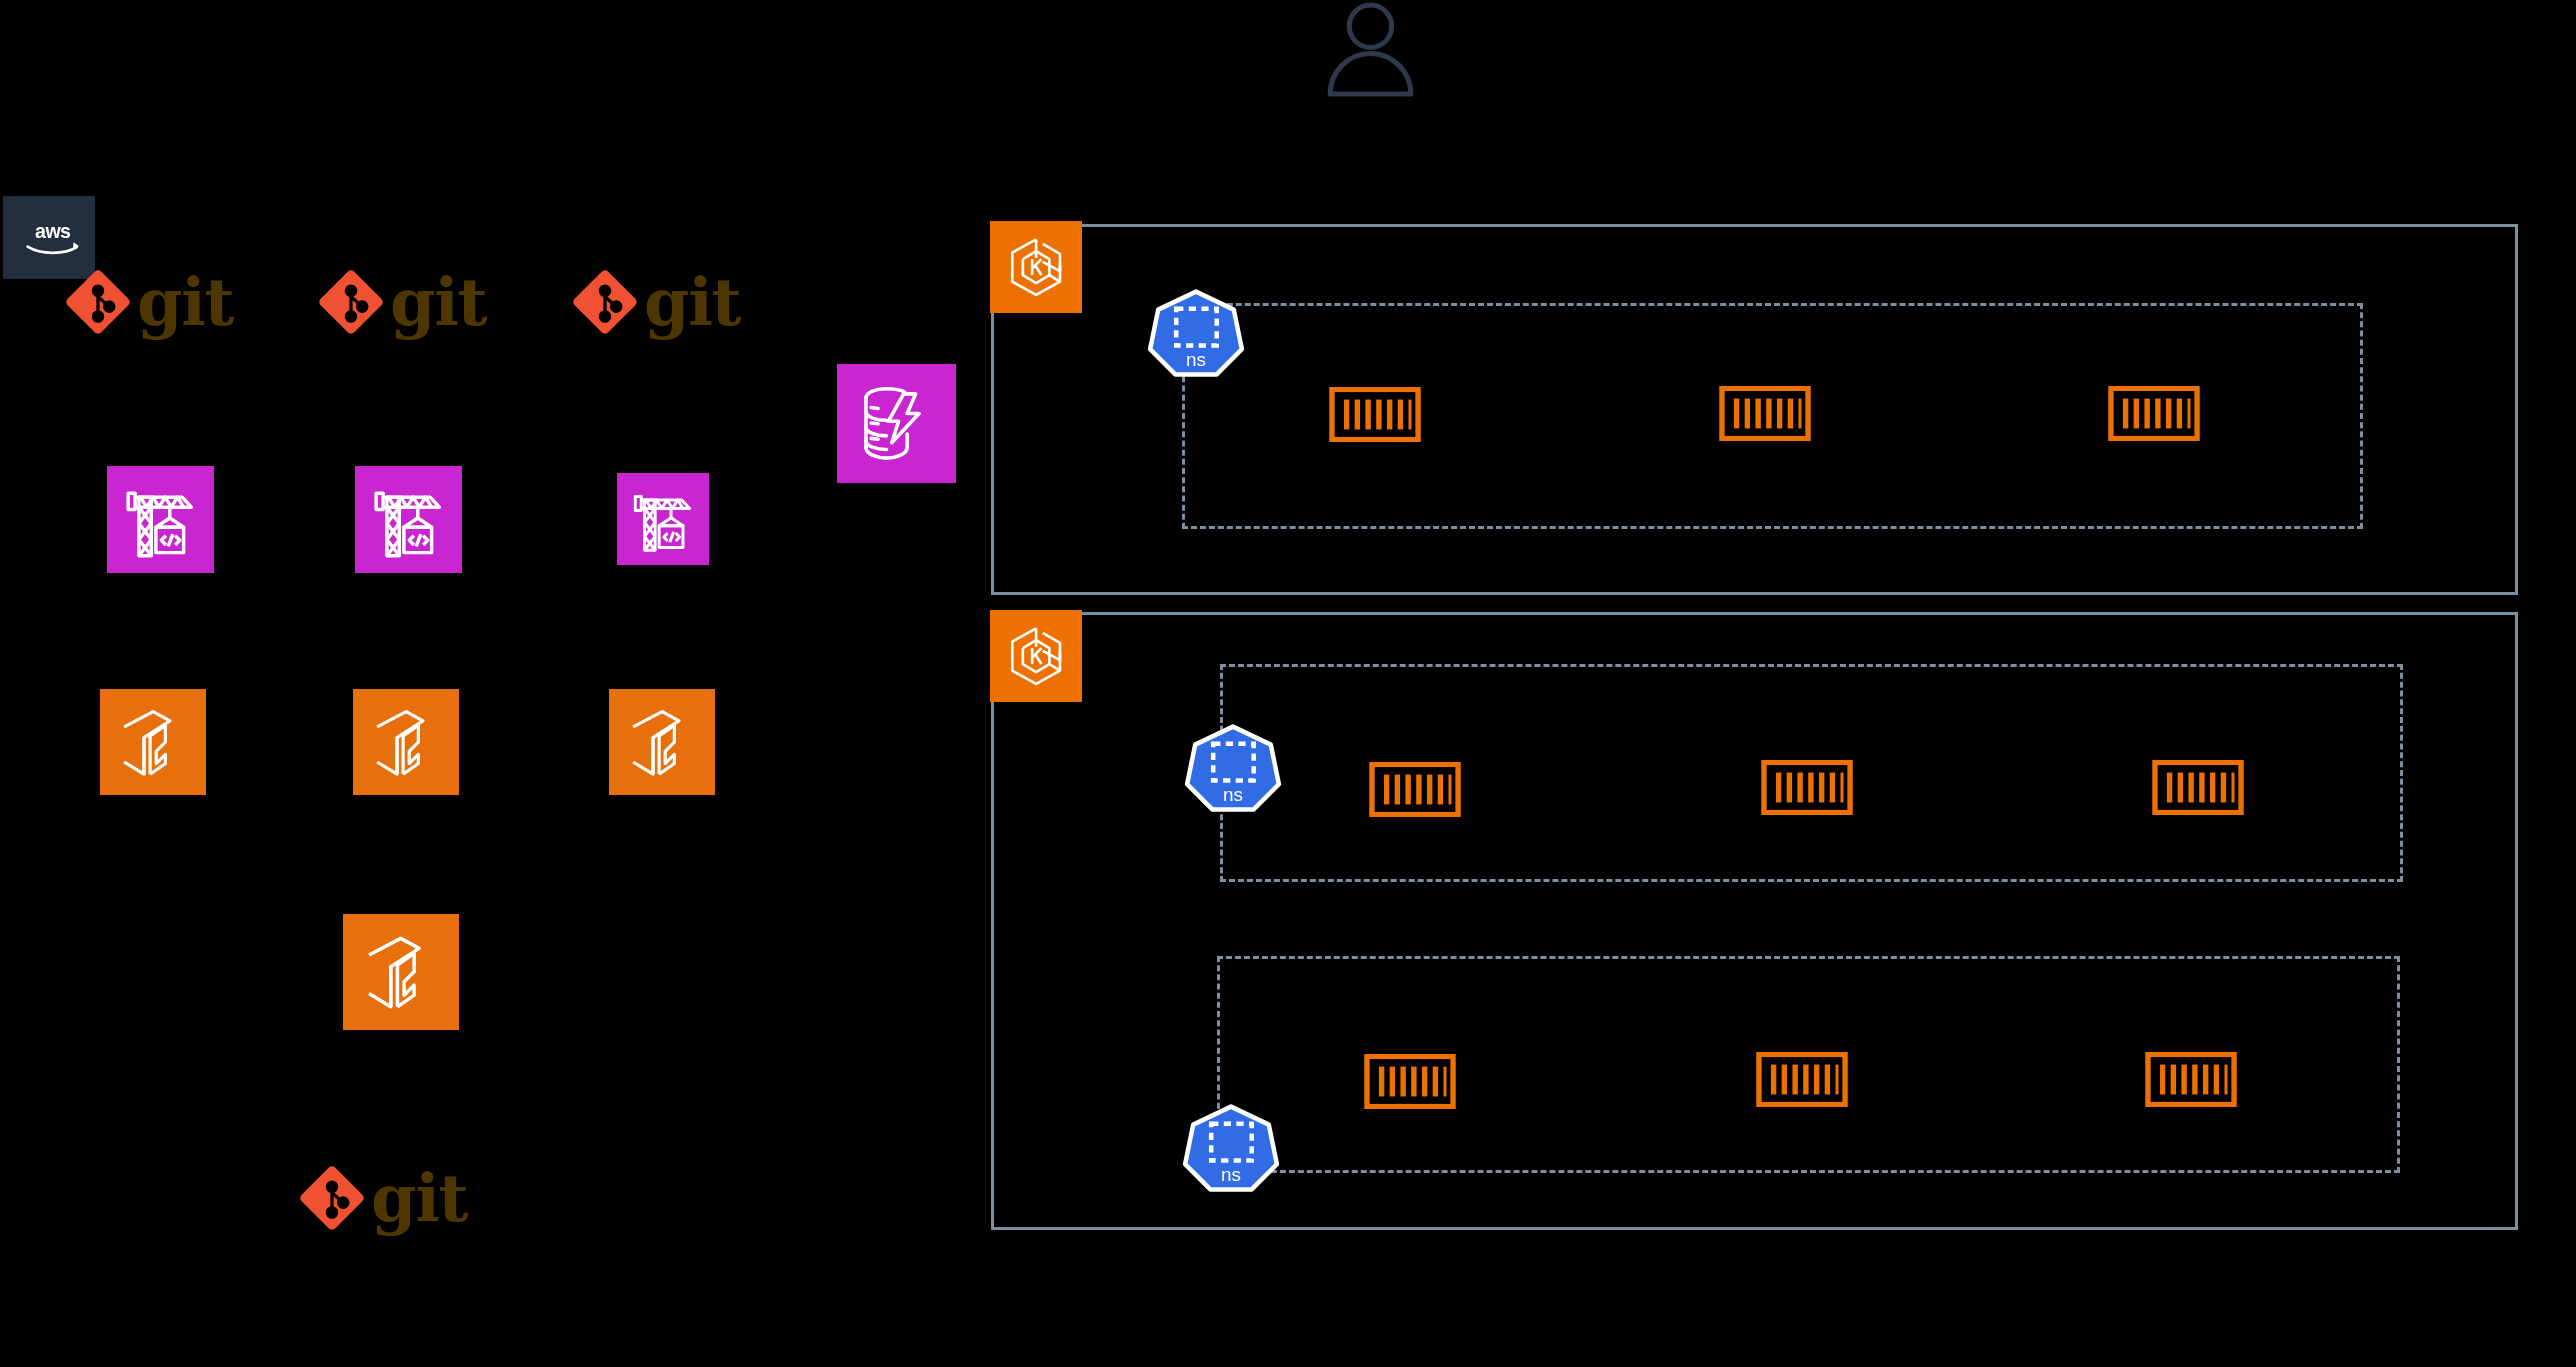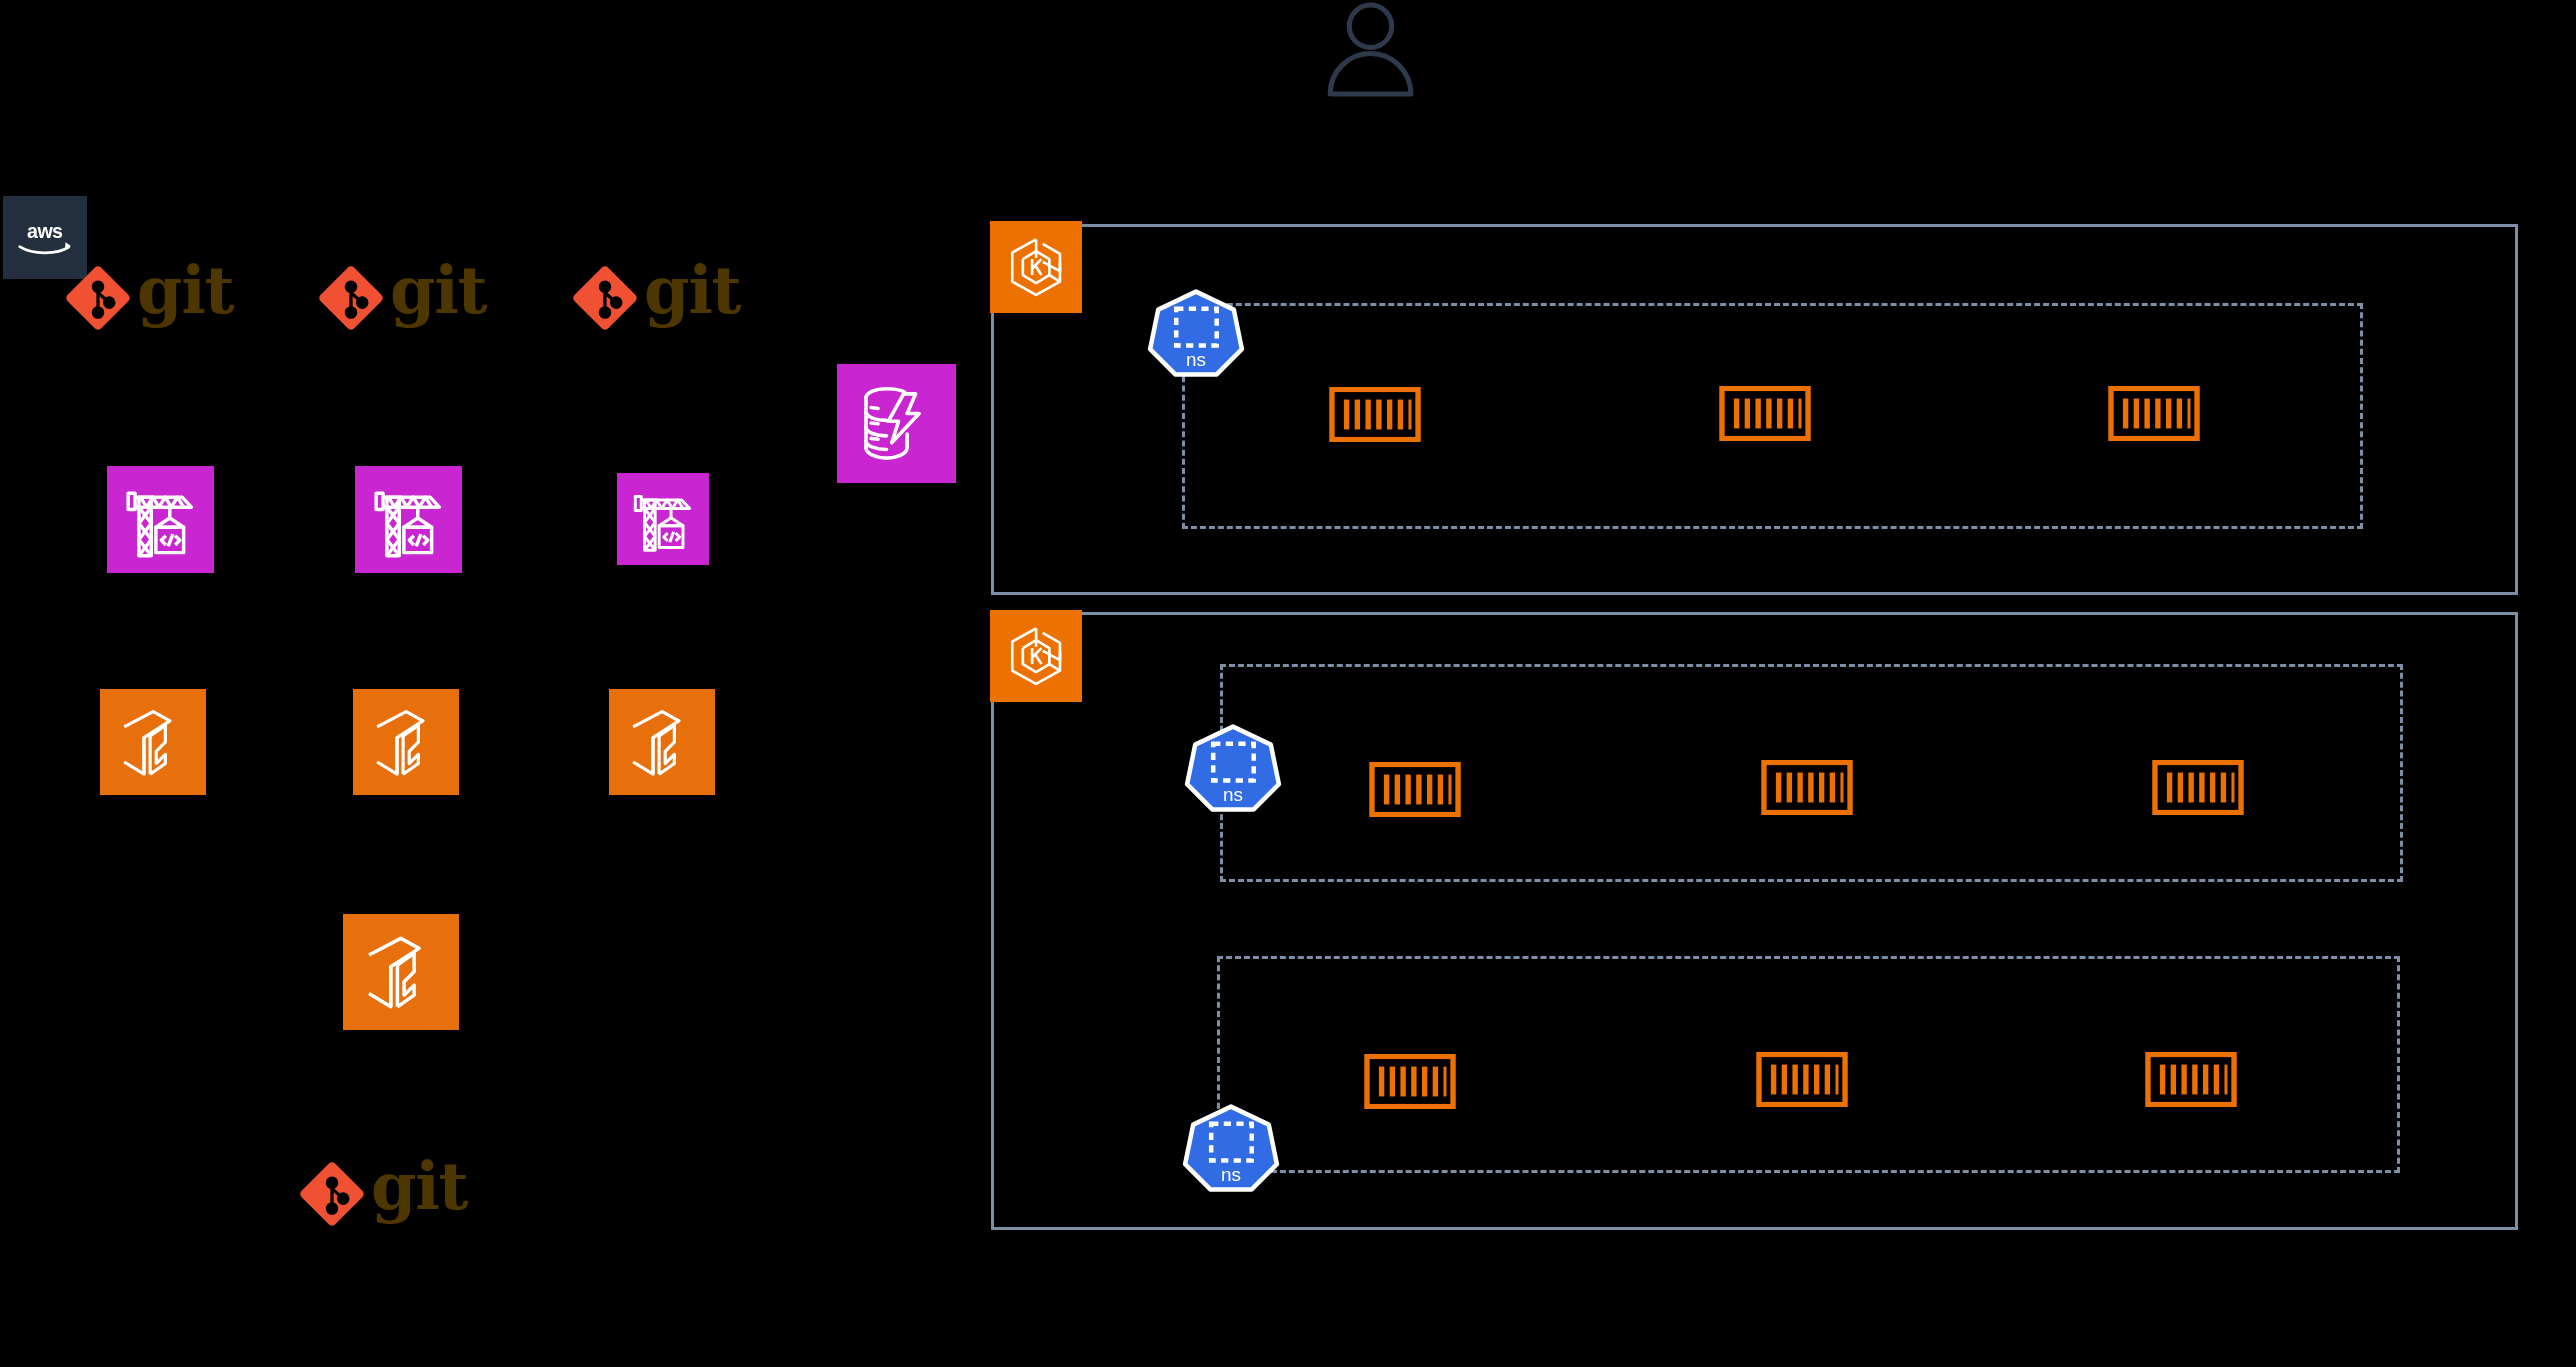--- a/index.html
+++ b/index.html
@@ -8,21 +8,21 @@
     width:2576px;height:1368px;position:relative;overflow:hidden;
   }
   .stage{position:absolute;left:0;top:0;width:2576px;height:1368px;}
   .abs{position:absolute;}
 
   
   .aws-tile{background:#232F3E;display:flex;align-items:center;justify-content:center;}
   .aws-tile svg{width:78%;height:78%;}
 
   
-  .git-logo{display:flex;}
+  .git-logo{display:flex;align-items:center;}
   .git-mark{position:relative;}
   .git-word{
     font-family:"DejaVu Serif", serif;
     font-weight:bold;
     color:#4D3600;
     line-height:.78;
     letter-spacing:-0.02em;
   }
 
   
@@ -70,21 +70,21 @@
 
 <div class="stage">
 
   <div class="abs actor" style="left:1320px;top:0px;width:101px;height:97px;">
     <svg viewBox="0 0 100 96" xmlns="http://www.w3.org/2000/svg">
       <circle cx="50" cy="26" r="21" fill="none" stroke="#2E3A4B" stroke-width="5"></circle>
       <path d="M10 93 A40 40 0 0 1 90 93 Z" fill="none" stroke="#2E3A4B" stroke-width="5" stroke-linejoin="round"></path>
     </svg>
   </div>
 
-  <div class="abs aws-tile" style="left:3px;top:196px;width:84px;height:83px;">
+  <div class="abs aws-tile" style="left:3px;top:196px;width:84px;height:83px;padding-left:8px;">
     <svg viewBox="0 0 120 72" xmlns="http://www.w3.org/2000/svg">
       <text x="60" y="38" text-anchor="middle" fill="#FFFFFF" font-family="Liberation Sans, sans-serif" font-size="36" font-weight="bold" letter-spacing="-1">aws</text>
       <path d="M14 53 C38 68 82 68 104 54" fill="none" stroke="#FFFFFF" stroke-width="5" stroke-linecap="round"></path>
       <path d="M98 45 L108 52 L97 59" fill="#FFFFFF"></path>
     </svg>
   </div>
 
   <div class="abs git-logo" style="left:65px;top:265px;width:202px;height:74px;">
     <div class="git-mark" style="width:66px;height:66px;">
       <svg viewBox="0 0 100 100" xmlns="http://www.w3.org/2000/svg" style="display:block;width:100%;height:100%;">

